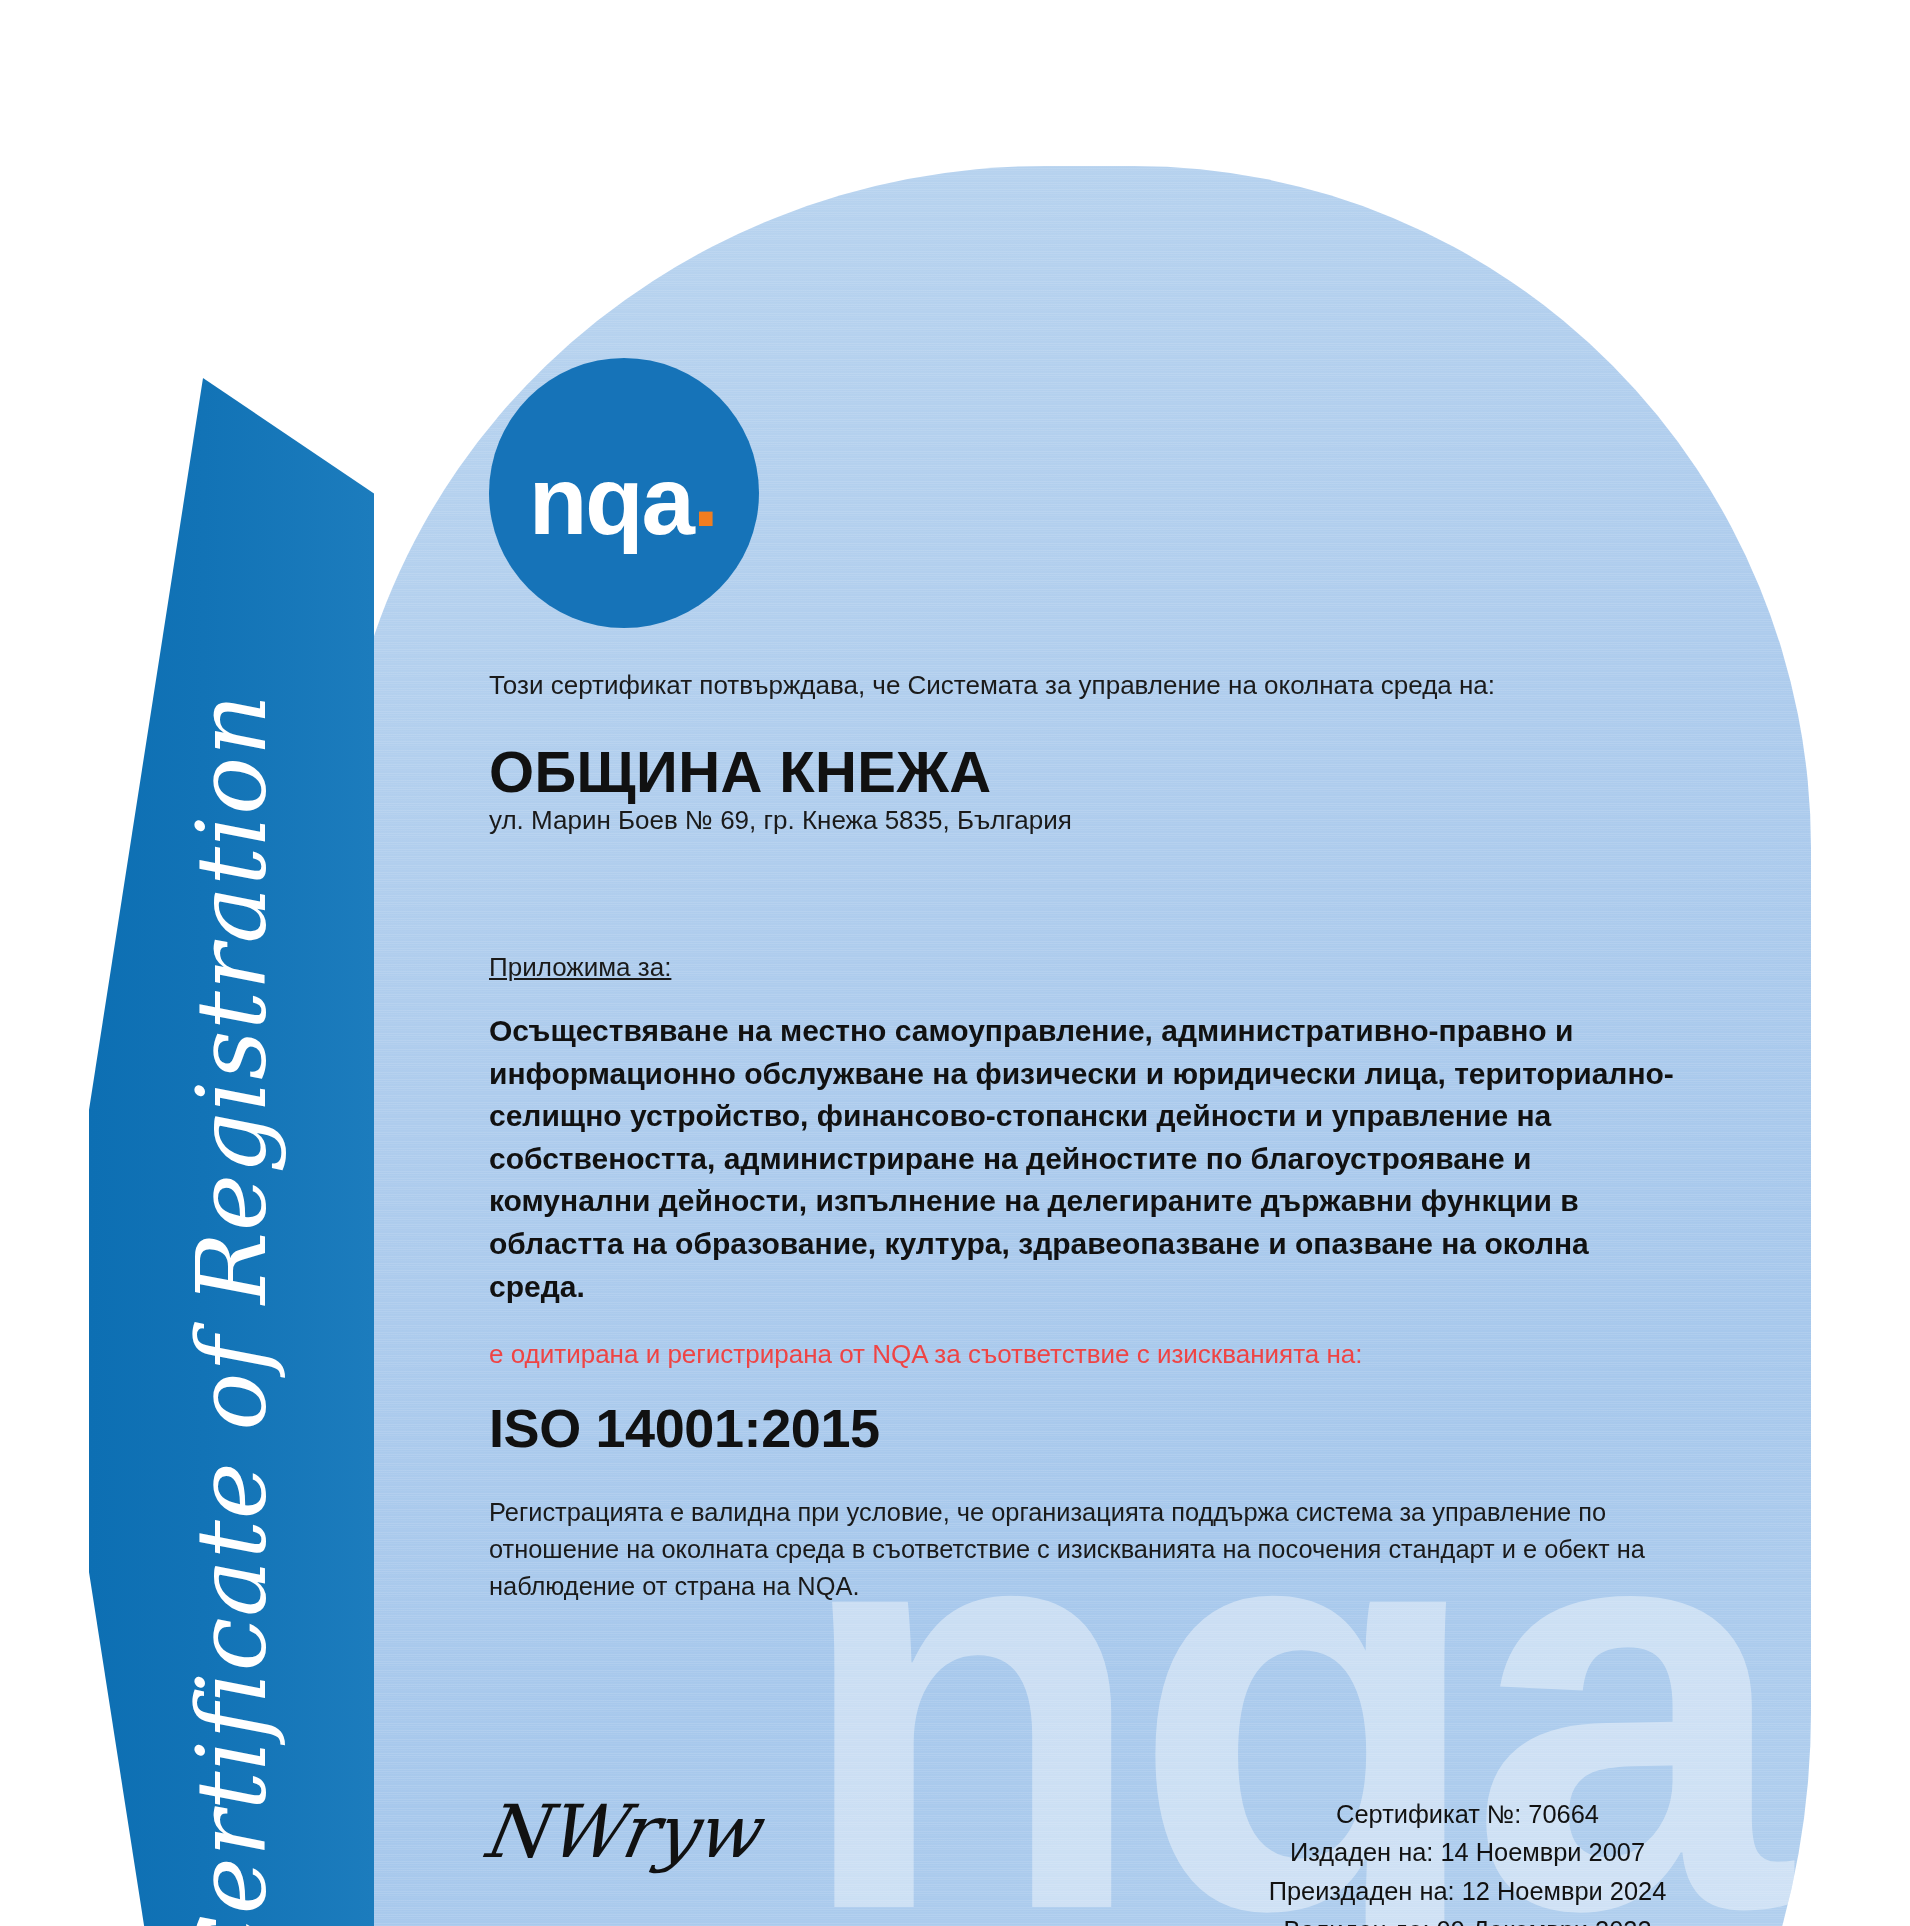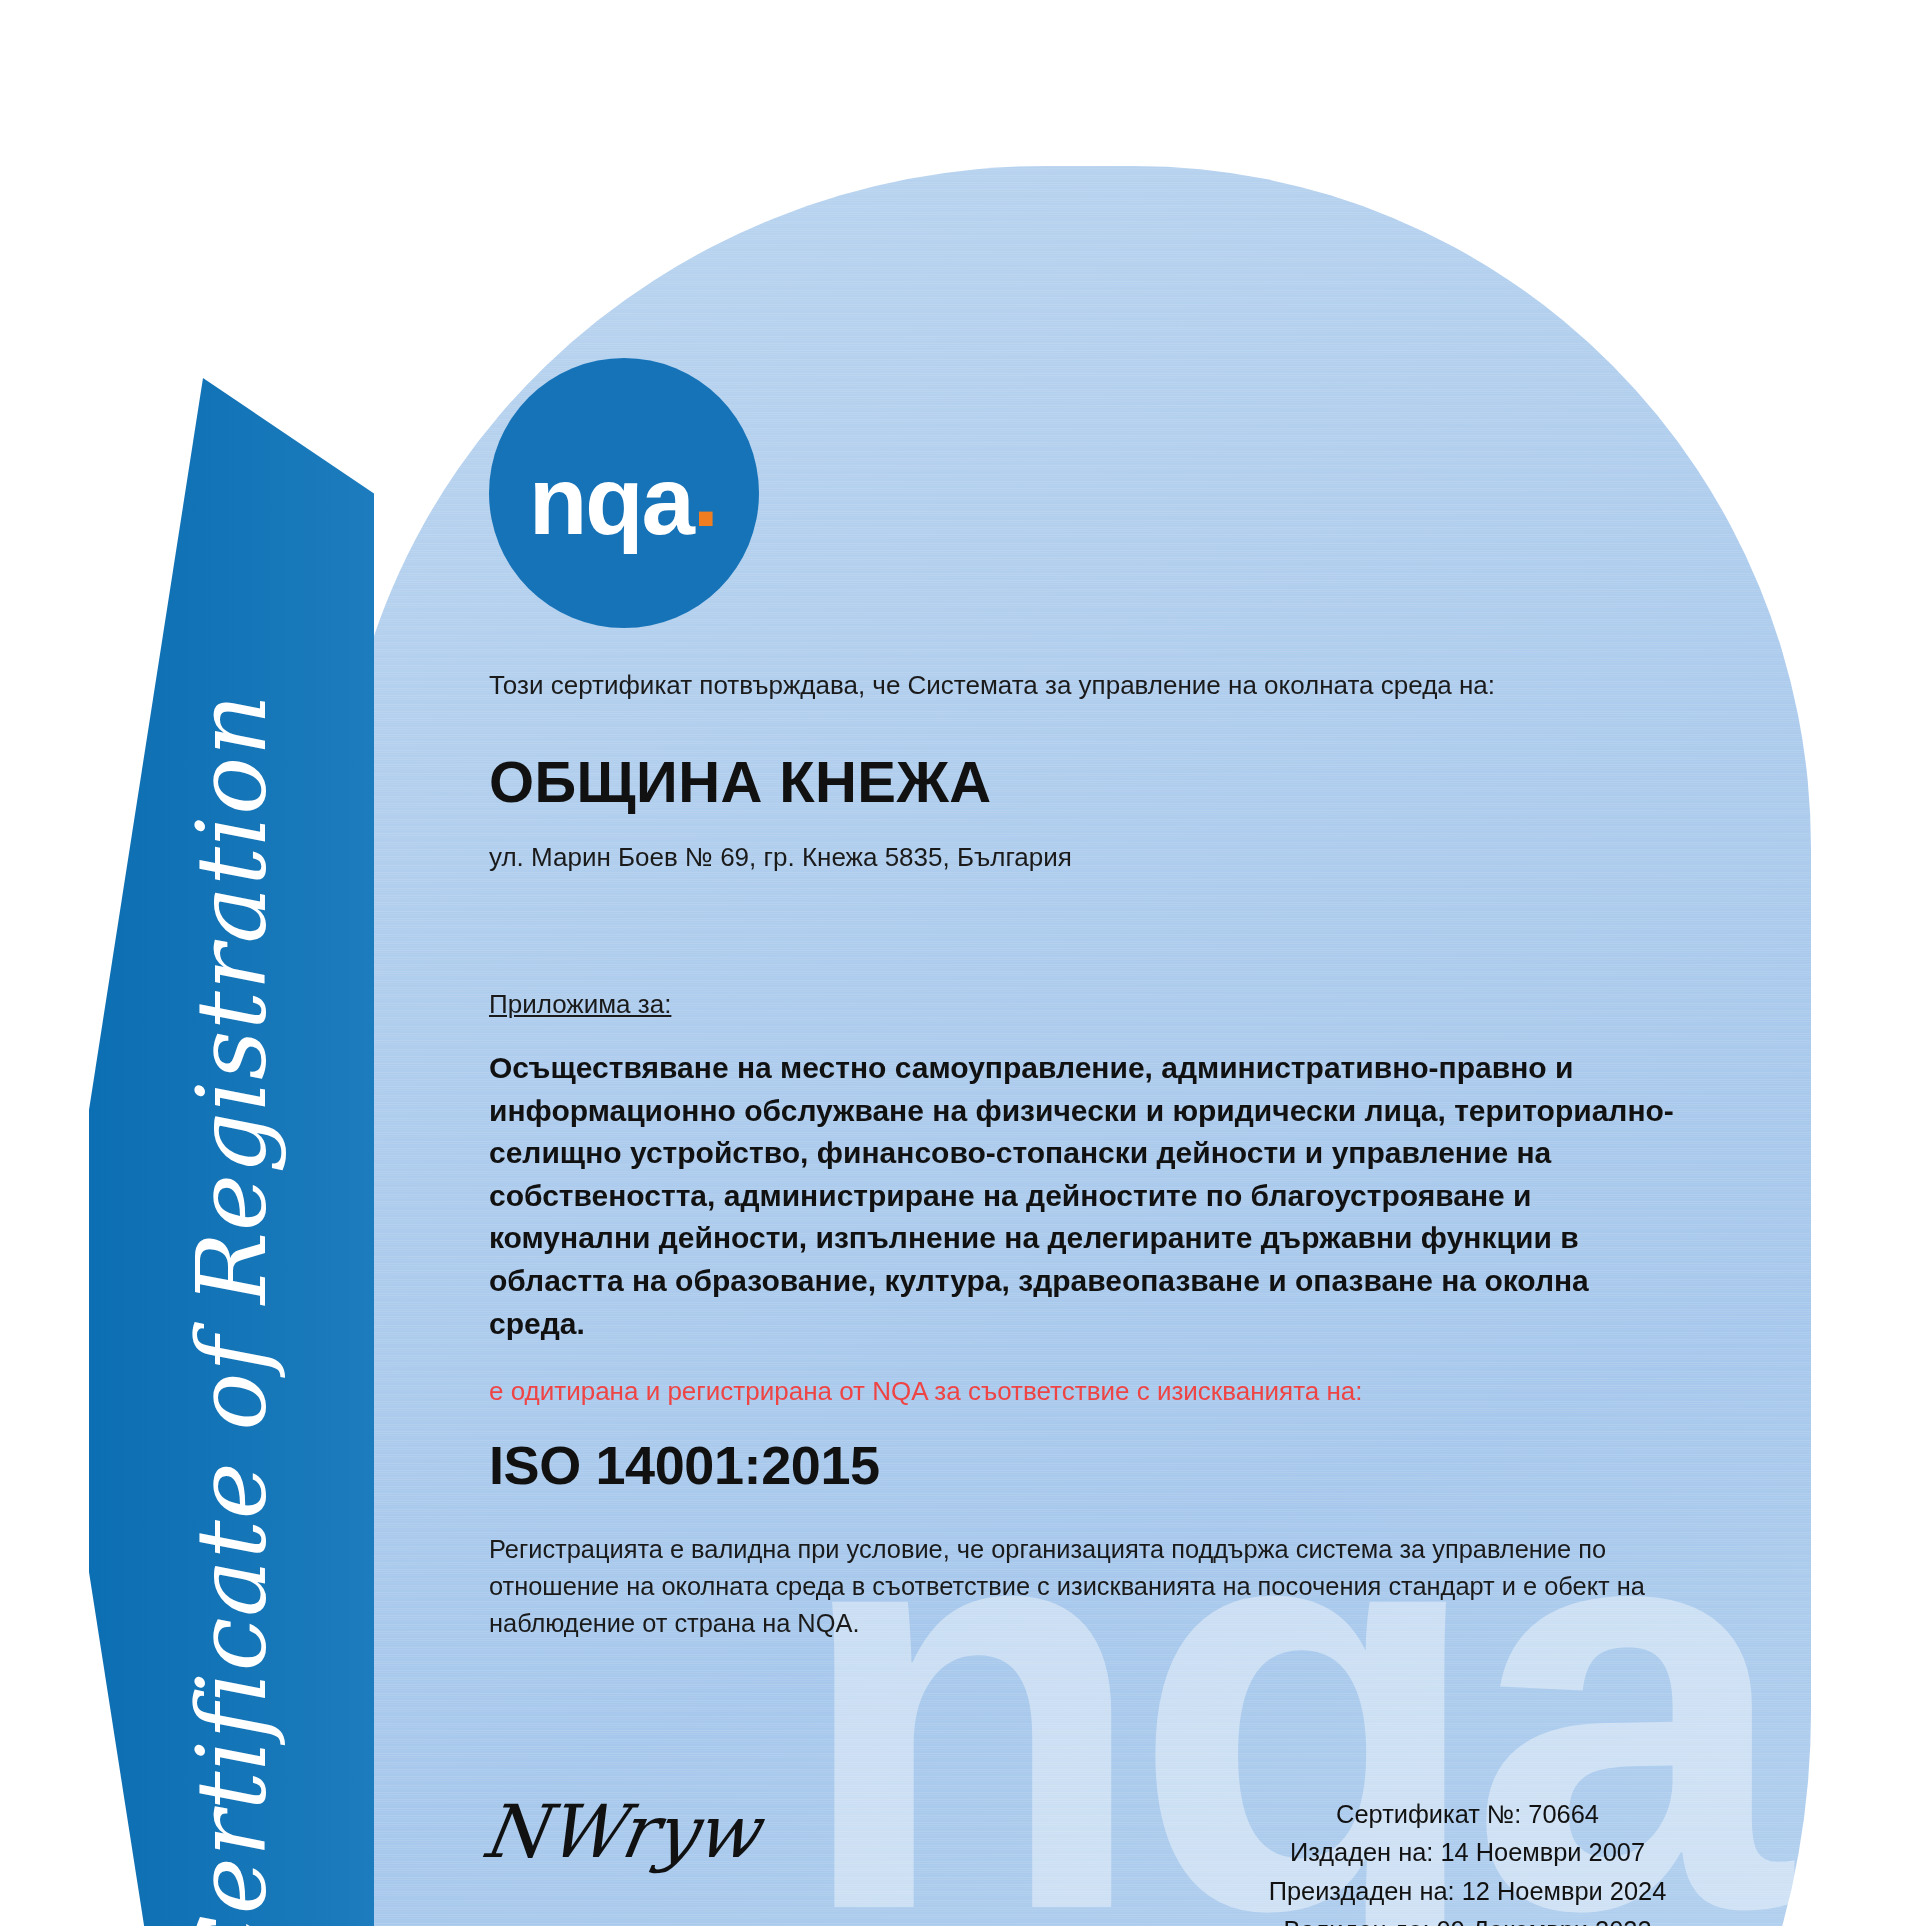--- a/index.html
+++ b/index.html
@@ -127,29 +127,28 @@
   }
 
   .intro-line {
     margin-top: 40px;
     font-size: 26px;
     line-height: 1.35;
     color: #1a1a1a;
   }
 
   .org-name {
-    margin-top: 45px;
+    margin-top: 35px;
     font-size: 58px;
     font-weight: 700;
     letter-spacing: 0.4px;
     color: #111;
   }
 
   .org-address {
-    margin-top: 27px;
     font-size: 26px;
     color: #1a1a1a;
   }
 
   .scope-label {
     margin-top: 116px;
     font-size: 26px;
     color: #1a1a1a;
     text-decoration: underline;
   }

